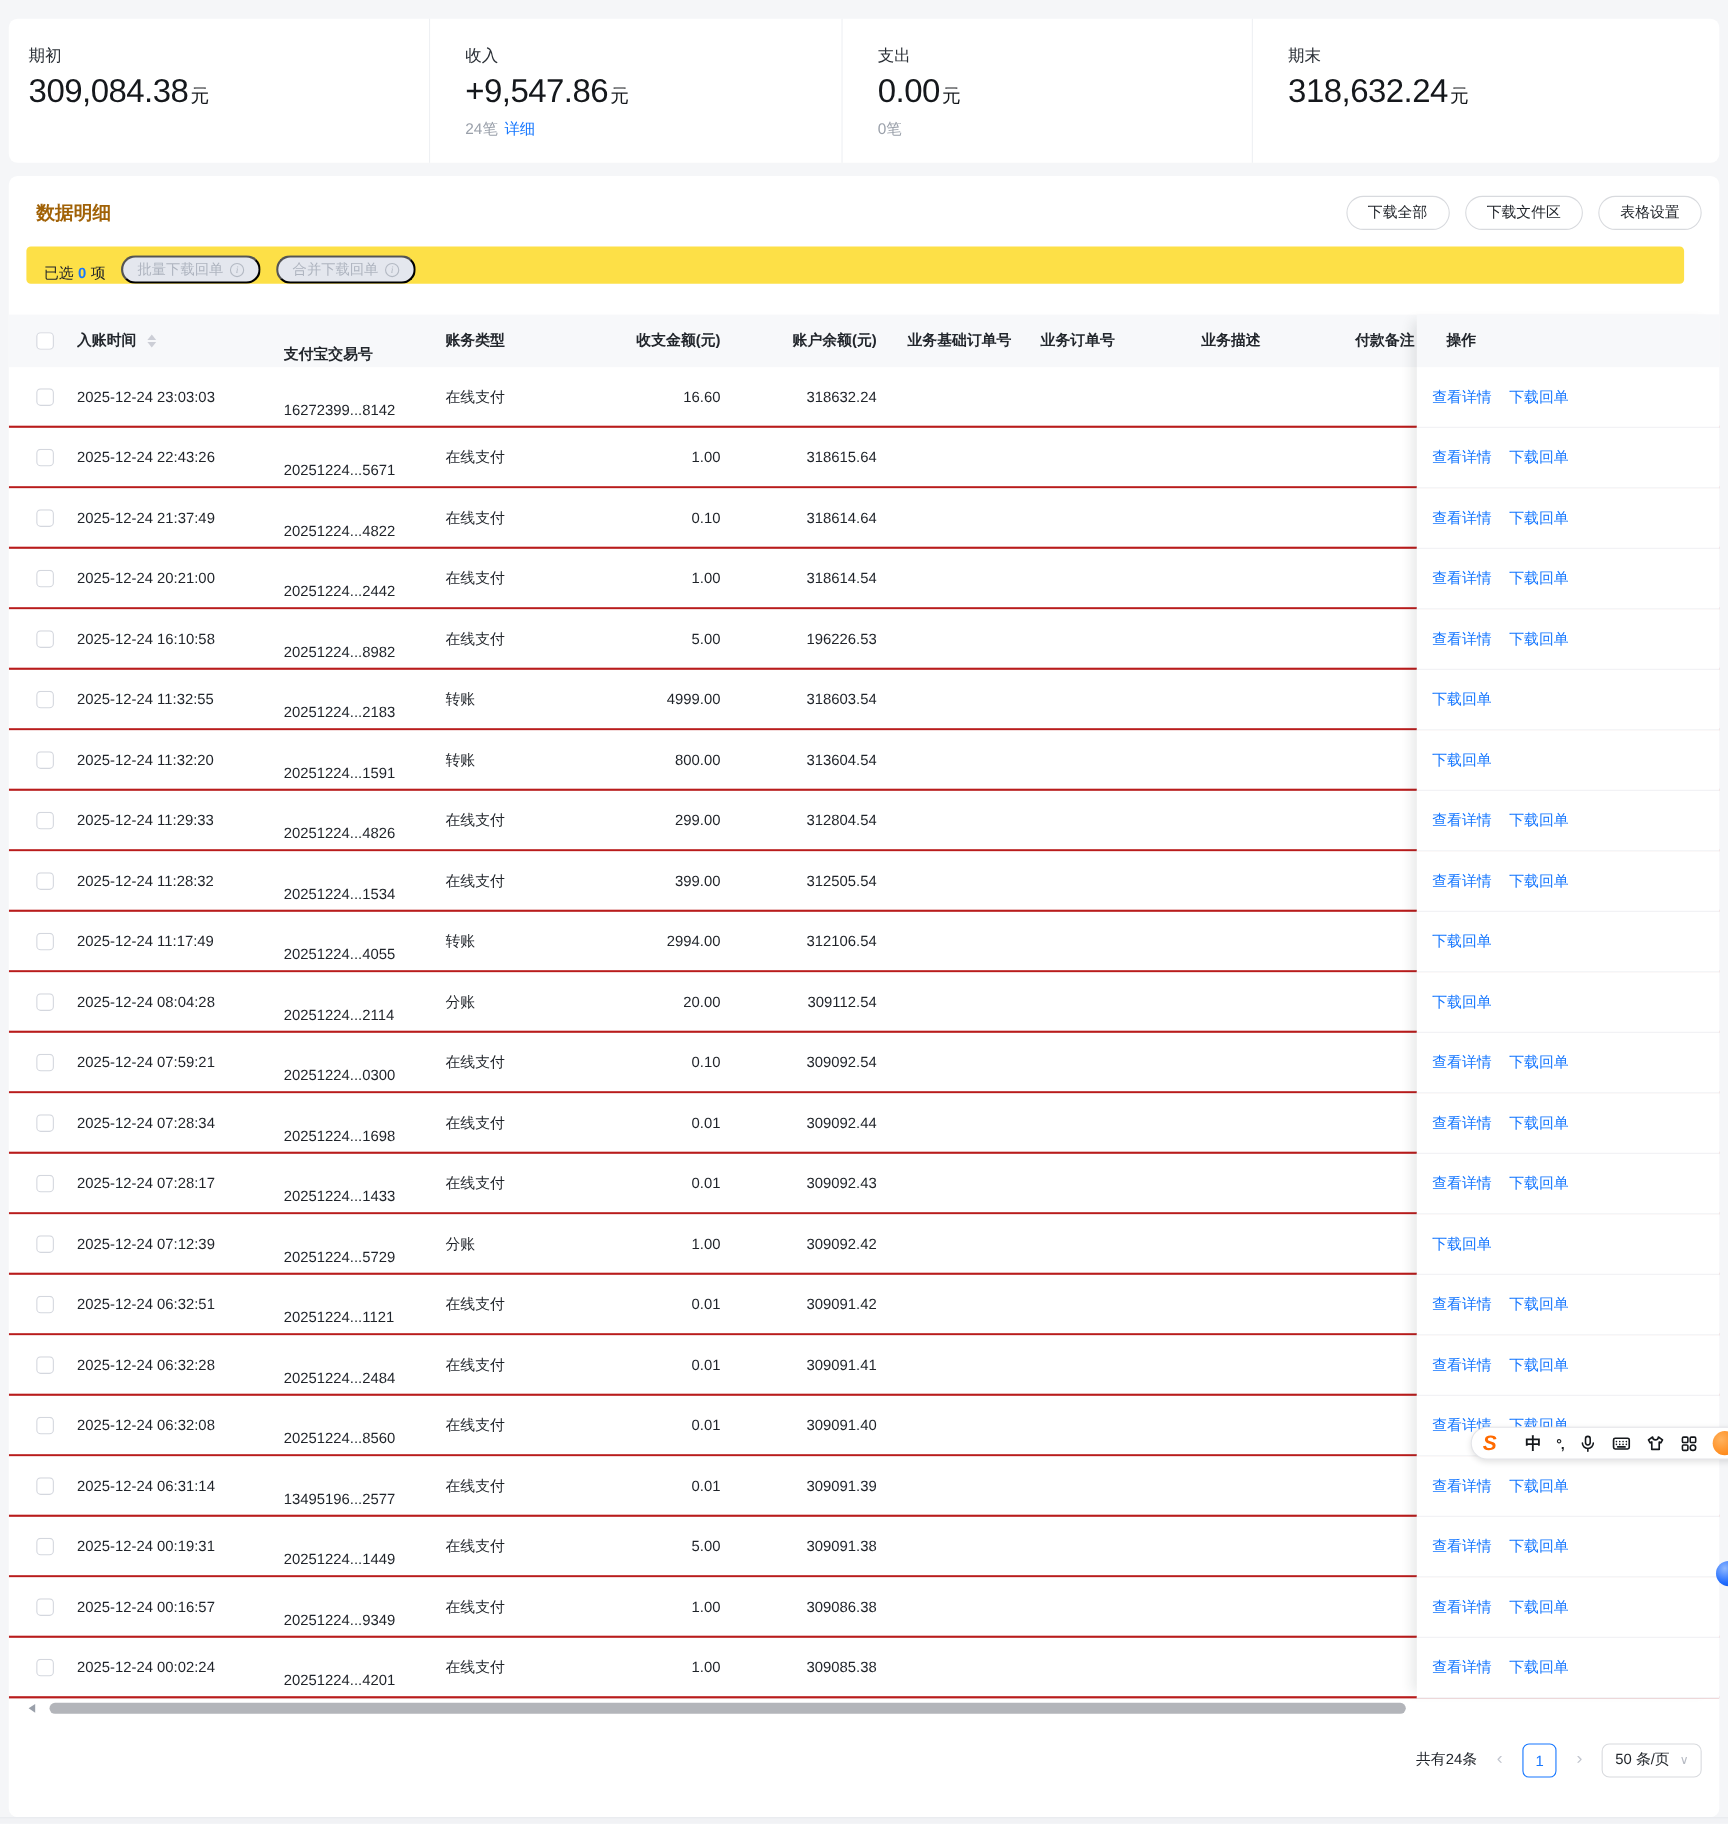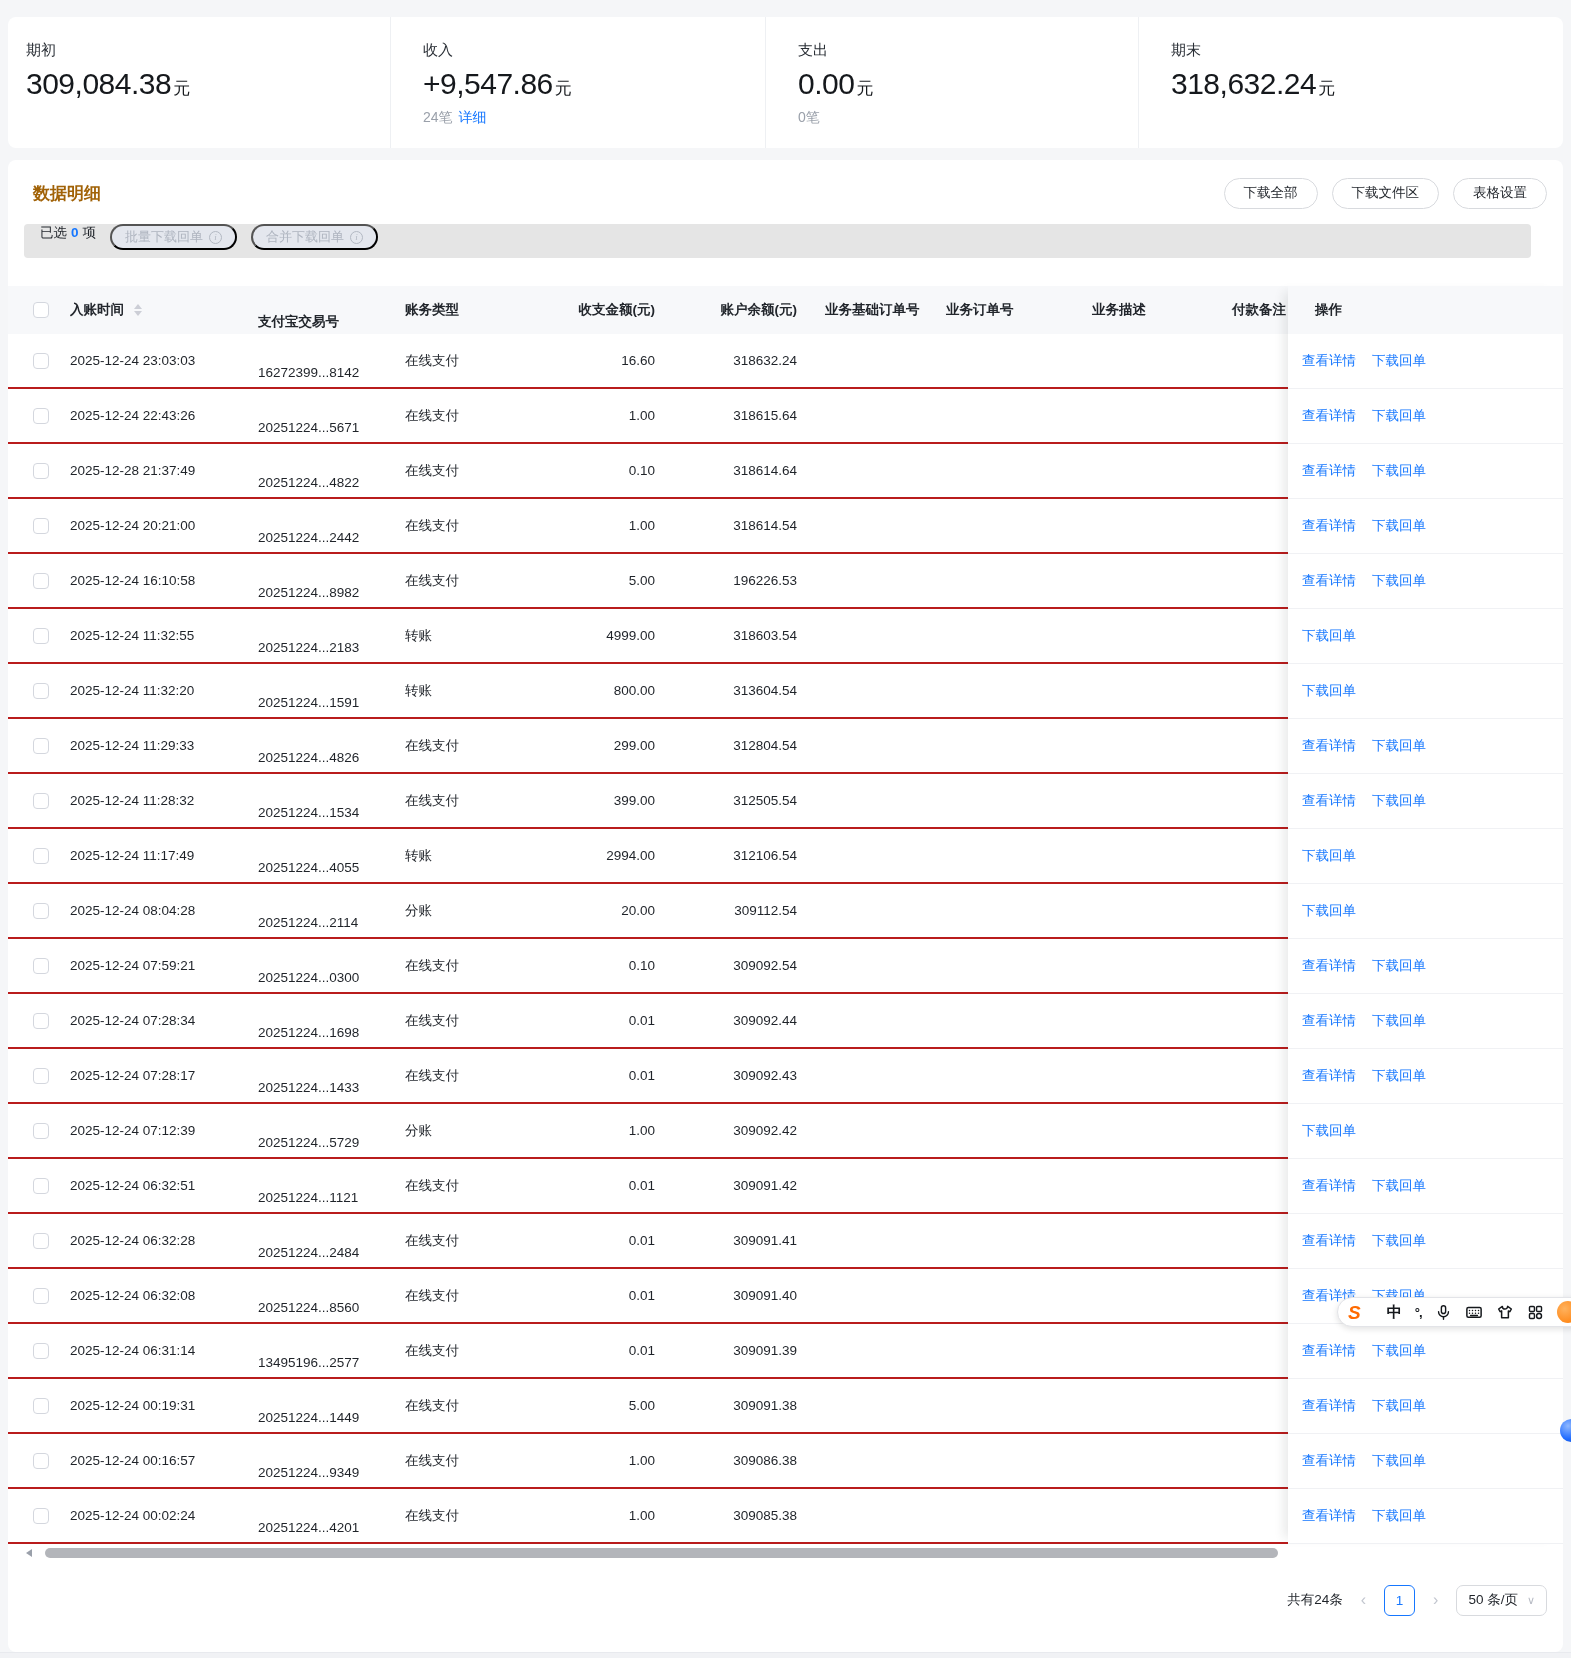--- a/index.html
+++ b/index.html
@@ -32,22 +32,22 @@
     background:#fff; border-radius:8px; overflow:hidden;
   }
   .panel-head { display:flex; align-items:center; justify-content:space-between; padding:16px 16px 0 25px; height:50px; }
   .panel-title { font-size:17px; font-weight:700; color:#a16207; }
   .head-btns { display:flex; gap:14px; }
   .pill-btn {
     height:31px; padding:0 19px; border:1px solid #d8dade; border-radius:16px;
     background:#fff; font-size:13.5px; color:#1f2329; display:flex; align-items:center; cursor:pointer;
   }
   .select-bar {
-    margin:14px 32px 0 16px; height:34px; background:#e5e5e5; border-radius:4px;
-    display:flex; align-items:flex-start; padding-left:16px; gap:14px;
+    margin:14px 32px 0 16px; height:34px; background:#fde047; border-radius:4px;
+    display:flex; align-items:flex-end; padding-left:16px; gap:14px;
   }
   .sel-text { font-size:13.5px; color:#1f2329; }
   .sel-count { color:#1677ff; font-weight:600; margin:0 4px; }
   .dis-btn {
     height:26px; padding:0 13px; border-radius:14px; background:#e4e7ee;
     color:#aeb4bf; font-size:13px; display:flex; align-items:center; gap:6px; cursor:not-allowed;
   }
   .info-ic {
     width:13px; height:13px; border:1px solid #b3b9c3; border-radius:50%;
     font-size:9px; color:#b3b9c3; display:flex; align-items:center; justify-content:center;
@@ -228,21 +228,21 @@
     <div class="cell c-base"></div>
     <div class="cell c-order"></div>
     <div class="cell c-desc"></div>
     <div class="cell c-rem"></div>
   </div>
 
   <div class="trow body-row">
     <div class="cell c-check">
             <span class="checkbox"></span>
           </div>
-    <div class="cell c-time">2025-12-28 21:37:49</div>
+    <div class="cell c-time">2025-12-24 21:37:49</div>
     <div class="cell c-txn">20251224...4822</div>
     <div class="cell c-type">在线支付</div>
     <div class="cell c-amt">0.10</div>
     <div class="cell c-bal">318614.64</div>
     <div class="cell c-base"></div>
     <div class="cell c-order"></div>
     <div class="cell c-desc"></div>
     <div class="cell c-rem"></div>
   </div>
 

